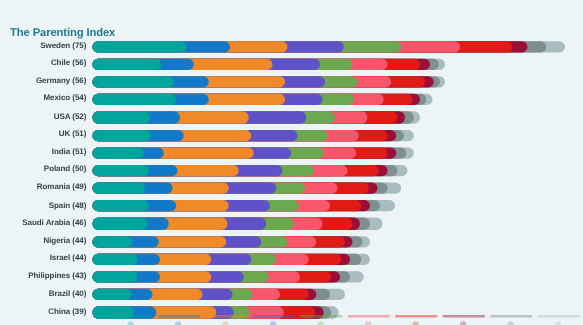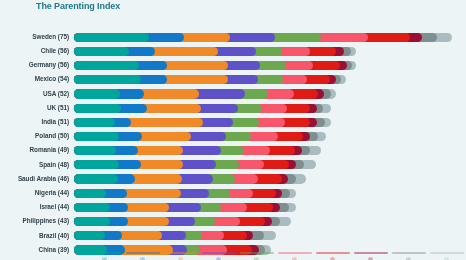--- a/index.html
+++ b/index.html
@@ -17,27 +17,26 @@
   #root {
     position: relative;
     width: 466px;
     height: 260px;
     background: #edf4f6;
     box-sizing: border-box;
   }
   .title {
     position: absolute;
     left: 8px;
-    top: 1px;
+    top: 21px;
     font-size: 9px;
     font-weight: bold;
     color: #1f7a8c;
     letter-spacing: -0.1px;
     white-space: nowrap;
-    margin-left: 28px;
   }
   .chart-area {
     position: absolute;
     left: 0;
     top: 30px;
     width: 466px;
   }
   .row {
     position: relative;
     height: 14.2px;

